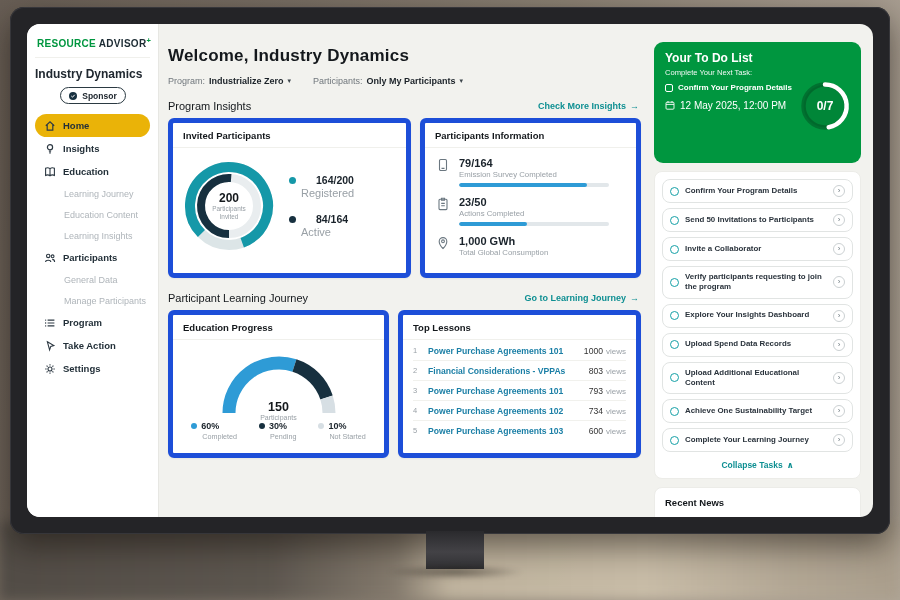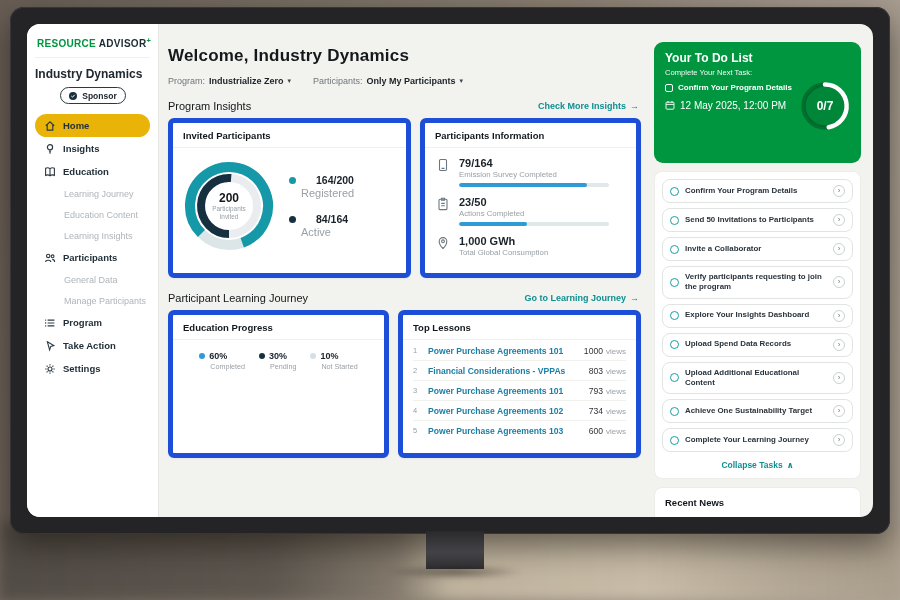--- a/index.html
+++ b/index.html
@@ -63,21 +63,21 @@
   .info-val{font-size:11px;font-weight:bold;color:#1A232B}
   .info-lab{font-size:7.8px;color:#99A0A6;margin-top:1px}
   .bar{width:150px;height:4px;border-radius:2px;background:#E2E7EA;margin-top:4px;overflow:hidden}
   .bar-fill{height:100%;border-radius:2px;background:#2E9BD6;width:0}
   .card-edu{width:221px;height:148px}
   .edu-body{display:flex;flex-direction:column;align-items:center;padding-top:5px}
   .gauge-wrap{position:relative;width:140px;height:76px}
   .gauge-center{position:absolute;left:0;right:0;bottom:0;text-align:center}
   .gauge-center .v{font-size:12.5px;font-weight:bold;color:#14181c}
   .gauge-center .l{font-size:7px;color:#99A0A6}
-  .edu-legend{display:flex;gap:14px;margin-top:6px}
+  .edu-legend{display:flex;gap:22px;margin-top:0}
   .eleg-top{display:flex;gap:4px;align-items:center}
   .eleg-pct{font-size:9px;font-weight:bold;color:#1A232B}
   .eleg-lab{font-size:7.2px;color:#99A0A6;margin:1px 0 0 11px}
   .card-lessons{flex:1;height:148px}
   .lessons-body{padding:1px 10px 0}
   .lesson-row{display:flex;align-items:center;gap:7px;padding:4.5px 0;border-bottom:1px solid #F1F1ED;cursor:pointer}
   .lesson-row:last-child{border-bottom:none}
   .lrank{font-size:7.5px;color:#9aa1a7;width:8px;flex-shrink:0}
   .ltitle{flex:1;font-size:8.6px;font-weight:600;color:#1B7FA6;white-space:nowrap;overflow:hidden}
   .lviews{display:flex;gap:3px;align-items:baseline;flex-shrink:0}
@@ -317,20 +317,31 @@
           <div class="sec-link">
             <span>Go to Learning Journey</span>
             <span>→</span>
           </div>
         </div>
 
         <div class="cards">
           <div class="card card-edu">
             <div class="card-title">Education Progress</div>
             <div class="edu-body">
+              <div class="gauge-wrap">
+                <svg width="140" height="76" viewBox="0 0 140 76">
+                    <path d="M 20.00 68.00 A 50 50 0 0 1 85.45 20.45" stroke="#2E9BD6" stroke-width="13" fill="none"></path>
+                    <path d="M 85.45 20.45 A 50 50 0 0 1 117.55 52.55" stroke="#17303F" stroke-width="13" fill="none"></path>
+                    <path d="M 117.55 52.55 A 50 50 0 0 1 120.00 68.00" stroke="#D7DFE4" stroke-width="13" fill="none"></path>
+                  </svg>
+                <div class="gauge-center">
+                  <div class="v">150</div>
+                  <div class="l">Participants</div>
+                </div>
+              </div>
               <div class="edu-legend">
                 <div class="eleg">
                   <div class="eleg-top">
                       <span class="dot" style="width: 6px; height: 6px; background: rgb(46, 155, 214);"></span>
                     <span class="eleg-pct">60%</span>
                     </div>
                   <div class="eleg-lab">Completed</div>
                 </div>
                 <div class="eleg">
                   <div class="eleg-top">

